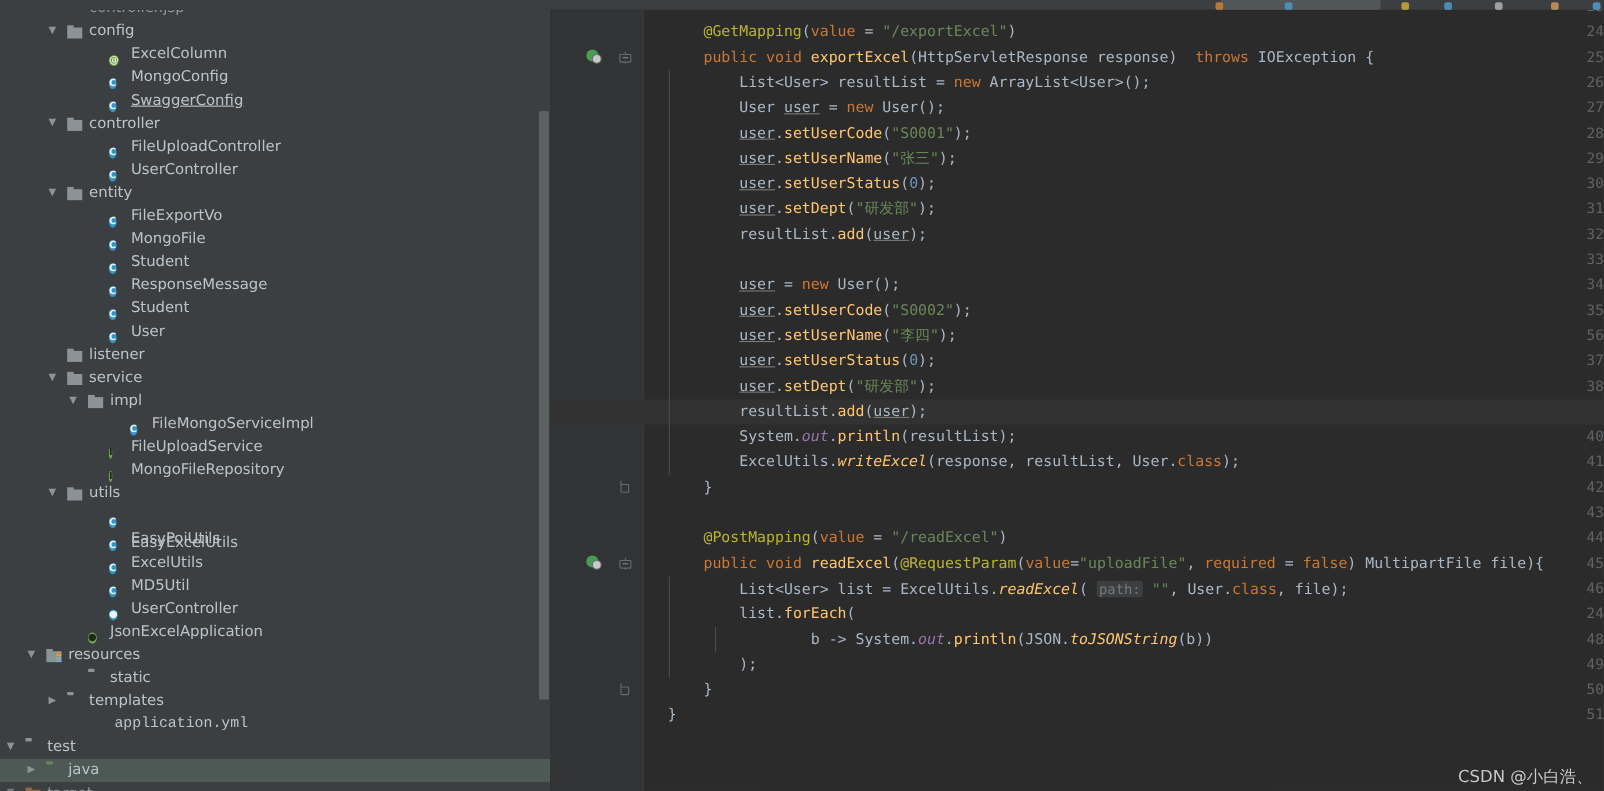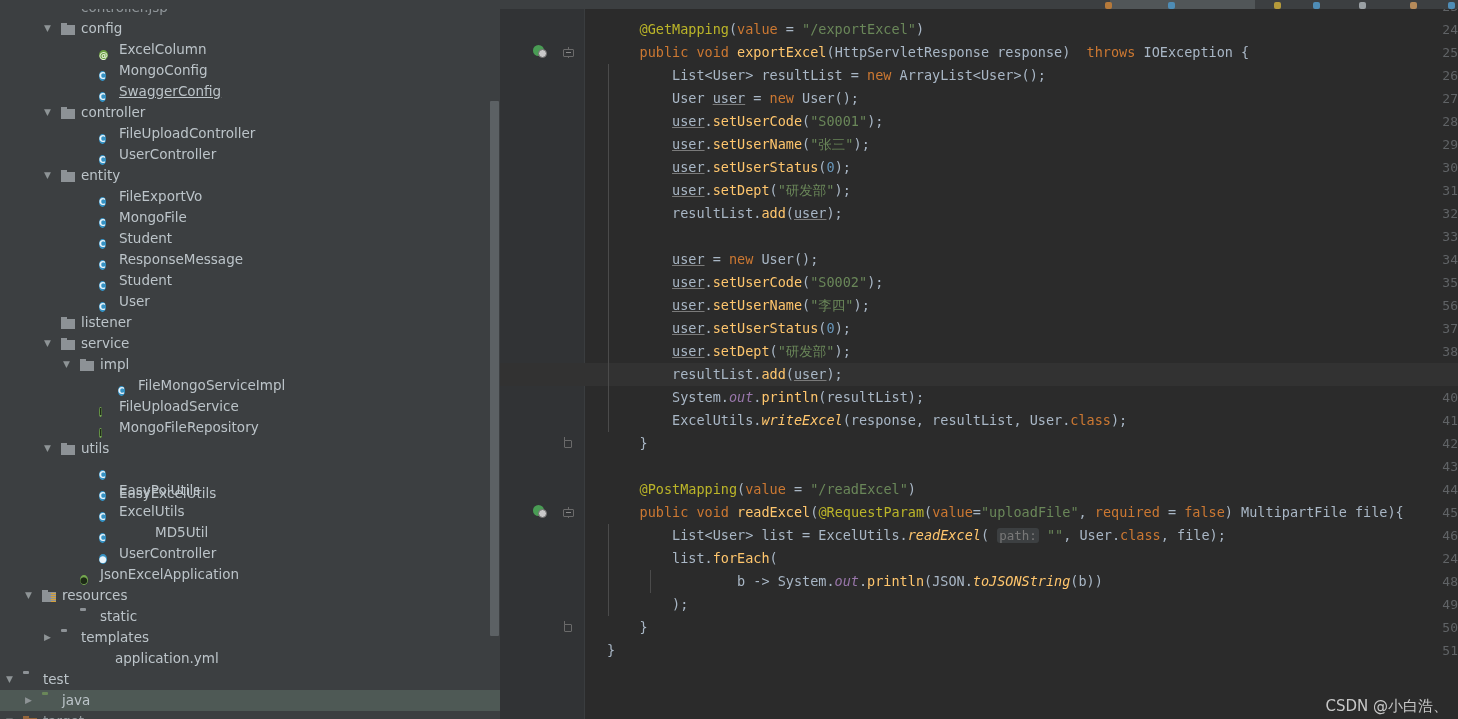--- a/index.html
+++ b/index.html
@@ -238,21 +238,21 @@
         <div class="row" style="position: absolute; left: 0px; right: 0px; top: 471px;">
           <span class="ico" style="left:99px;"><span class="c-ico c-cls">C</span></span>
           <span class="lbl" style="left:119px;">EasyPoiUtils</span>
         </div>
         <div class="row" style="position: absolute; left: 0px; right: 0px; top: 492px;">
           <span class="ico" style="left:99px;"><span class="c-ico c-cls">C</span></span>
           <span class="lbl" style="left:119px;">ExcelUtils</span>
         </div>
         <div class="row" style="position: absolute; left: 0px; right: 0px; top: 513px;">
           <span class="ico" style="left:99px;"><span class="c-ico c-cls">C</span></span>
-          <span class="lbl" style="left:119px;margin-left:36px;">MD5Util</span>
+          <span class="lbl" style="left:119px;">MD5Util</span>
         </div>
         <div class="row" style="position: absolute; left: 0px; right: 0px; top: 534px;">
           <span class="ico" style="left:99px;"><span class="c-ico c-exc">●</span></span>
           <span class="lbl" style="left:119px;">UserController</span>
         </div>
         <div class="row" style="position: absolute; left: 0px; right: 0px; top: 555px;">
           <span class="ico" style="left:80px;"><span class="c-ico c-app">●</span></span>
           <span class="lbl" style="left:100px;">JsonExcelApplication</span>
         </div>
         <div class="row" style="position: absolute; left: 0px; right: 0px; top: 576px;">
@@ -264,21 +264,21 @@
         </div>
         <div class="row" style="position: absolute; left: 0px; right: 0px; top: 597px;">
           <span class="ico" style="left:80px;"><span class="f-plain"></span></span>
           <span class="lbl" style="left:100px;">static</span>
         </div>
         <div class="row" style="position: absolute; left: 0px; right: 0px; top: 618px;">
           <span class="arrow" style="left:42px;">▶</span>
           <span class="ico" style="left:61px;"><span class="f-plain"></span></span>
           <span class="lbl" style="left:81px;">templates</span>
         </div>
-        <div class="row" style="position: absolute; left: 15px; right: 0px; top: 639px;">
+        <div class="row" style="position: absolute; left: 4px; right: 0px; top: 639px; font-family: Liberation Mono, monospace;">
           <span class="ico" style="left:80px;"><span class="c-yml"></span></span>
           <span class="lbl" style="left:100px;">application.yml</span>
         </div>
         <div class="row" style="position: absolute; left: 0px; right: 0px; top: 660px;">
           <span class="arrow" style="left:4px;">▼</span>
           <span class="ico" style="left:23px;"><span class="f-plain"></span></span>
           <span class="lbl" style="left:43px;">test</span>
         </div>
         <div class="row sel" style="position: absolute; left: 0px; right: 0px; top: 681px;">
           <span class="arrow" style="left:23px;">▶</span>

